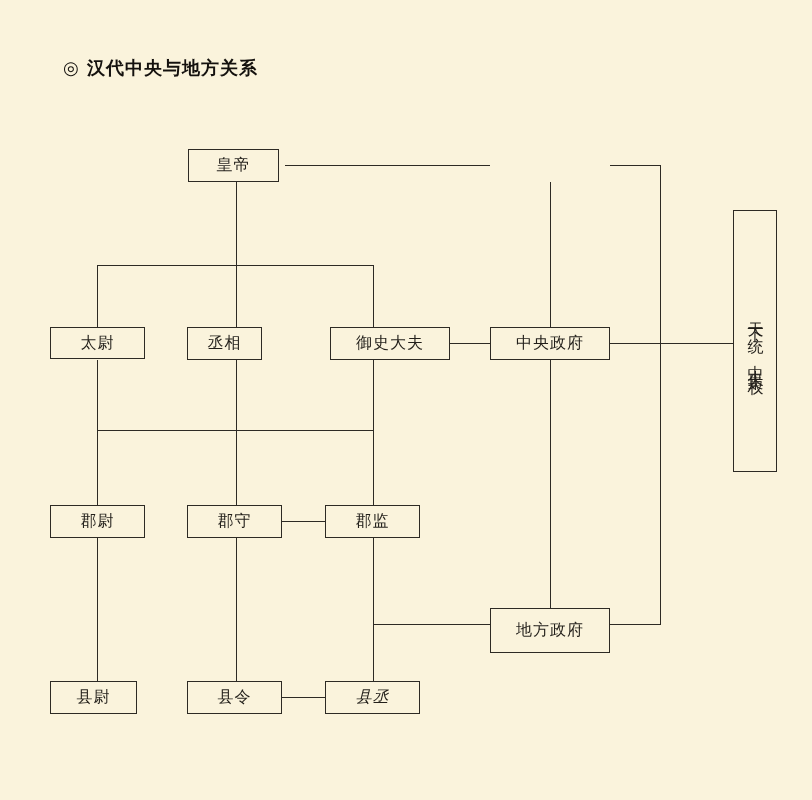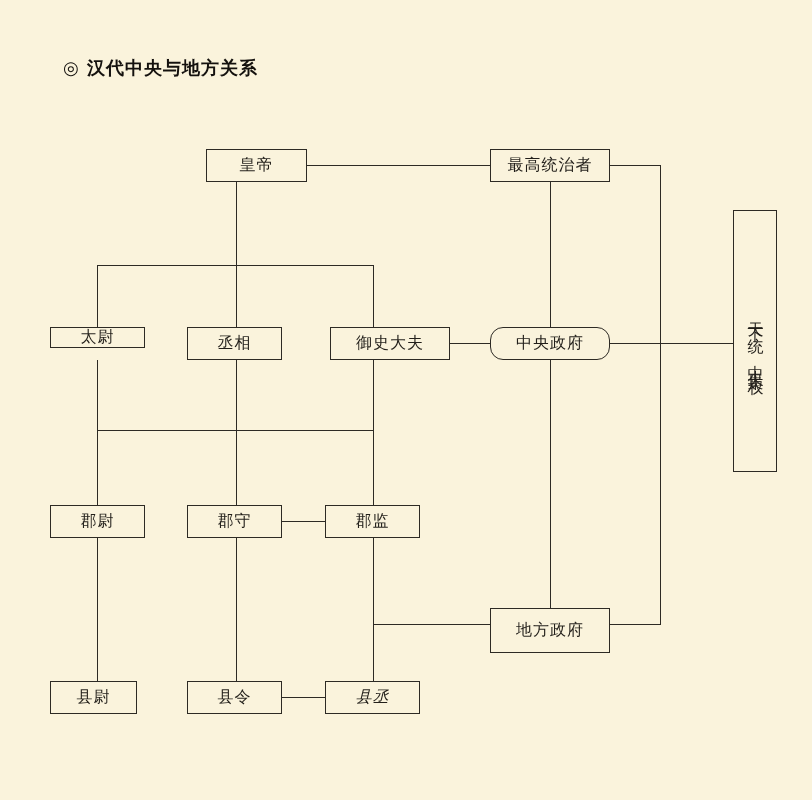--- a/index.html
+++ b/index.html
@@ -28,26 +28,26 @@
   .node{
     position:absolute;box-sizing:border-box;
     border:1px solid var(--line);
     background:var(--bg);
     display:flex;align-items:center;justify-content:center;
     font-size:16px;color:var(--text);
     letter-spacing:1px;
     z-index:2;
   }
   
-  .n-huangdi   {left:206px;top:149px;width:101px; height:33px;}
+  .n-huangdi   {left:188px;top:149px;width:91px; height:33px;}
   .n-zuigao    {left:490px;top:149px;width:120px;height:33px;}
-  .n-taiwei    {left:50px; top:327px;width:95px; height:21px;}
-  .n-chengxiang{left:187px;top:327px;width:95px; height:33px;}
+  .n-taiwei    {left:50px; top:327px;width:95px; height:32px;}
+  .n-chengxiang{left:187px;top:327px;width:75px; height:33px;}
   .n-yushidafu {left:330px;top:327px;width:120px;height:33px;}
-  .n-zhongyang {left:490px;top:327px;width:120px;height:33px;border-radius:13px;}
+  .n-zhongyang {left:490px;top:327px;width:120px;height:33px;}
   .n-junwei    {left:50px; top:505px;width:95px; height:33px;}
   .n-junshou   {left:187px;top:505px;width:95px; height:33px;}
   .n-junjian   {left:325px;top:505px;width:95px; height:33px;}
   .n-difang    {left:490px;top:608px;width:120px;height:45px;}
   .n-xianwei   {left:50px; top:681px;width:87px; height:33px;}
   .n-xianling  {left:187px;top:681px;width:95px; height:33px;}
   .n-xiancheng {left:325px;top:681px;width:95px; height:33px;font-style:italic;}
   .n-side{
     left:733px;top:210px;width:44px;height:262px;
     flex-direction:column;gap:22px;
@@ -85,21 +85,20 @@
   <div class="line v" style="left:236px;top:360px;height:145px"></div>
   <div class="line v" style="left:373px;top:360px;height:145px"></div>
   <div class="line h" style="left:282px;top:521px;width:43px"></div>
   <div class="line v" style="left:97px;top:538px;height:143px"></div>
   <div class="line v" style="left:236px;top:538px;height:143px"></div>
   <div class="line v" style="left:373px;top:538px;height:143px"></div>
   <div class="line h" style="left:373px;top:624px;width:117px"></div>
   <div class="line h" style="left:282px;top:697px;width:43px"></div>
 
   <div class="node n-huangdi">皇帝</div>
-  <div class="node n-zuigao">最高统治者</div>
   <div class="node n-taiwei">太尉</div>
   <div class="node n-chengxiang">丞相</div>
   <div class="node n-yushidafu">御史大夫</div>
   <div class="node n-zhongyang">中央政府</div>
   <div class="node n-junwei">郡尉</div>
   <div class="node n-junjian">郡监</div>
   <div class="node n-junshou">郡守</div>
   <div class="node n-difang">地方政府</div>
   <div class="node n-xianwei">县尉</div>
   <div class="node n-xianling">县令</div>

